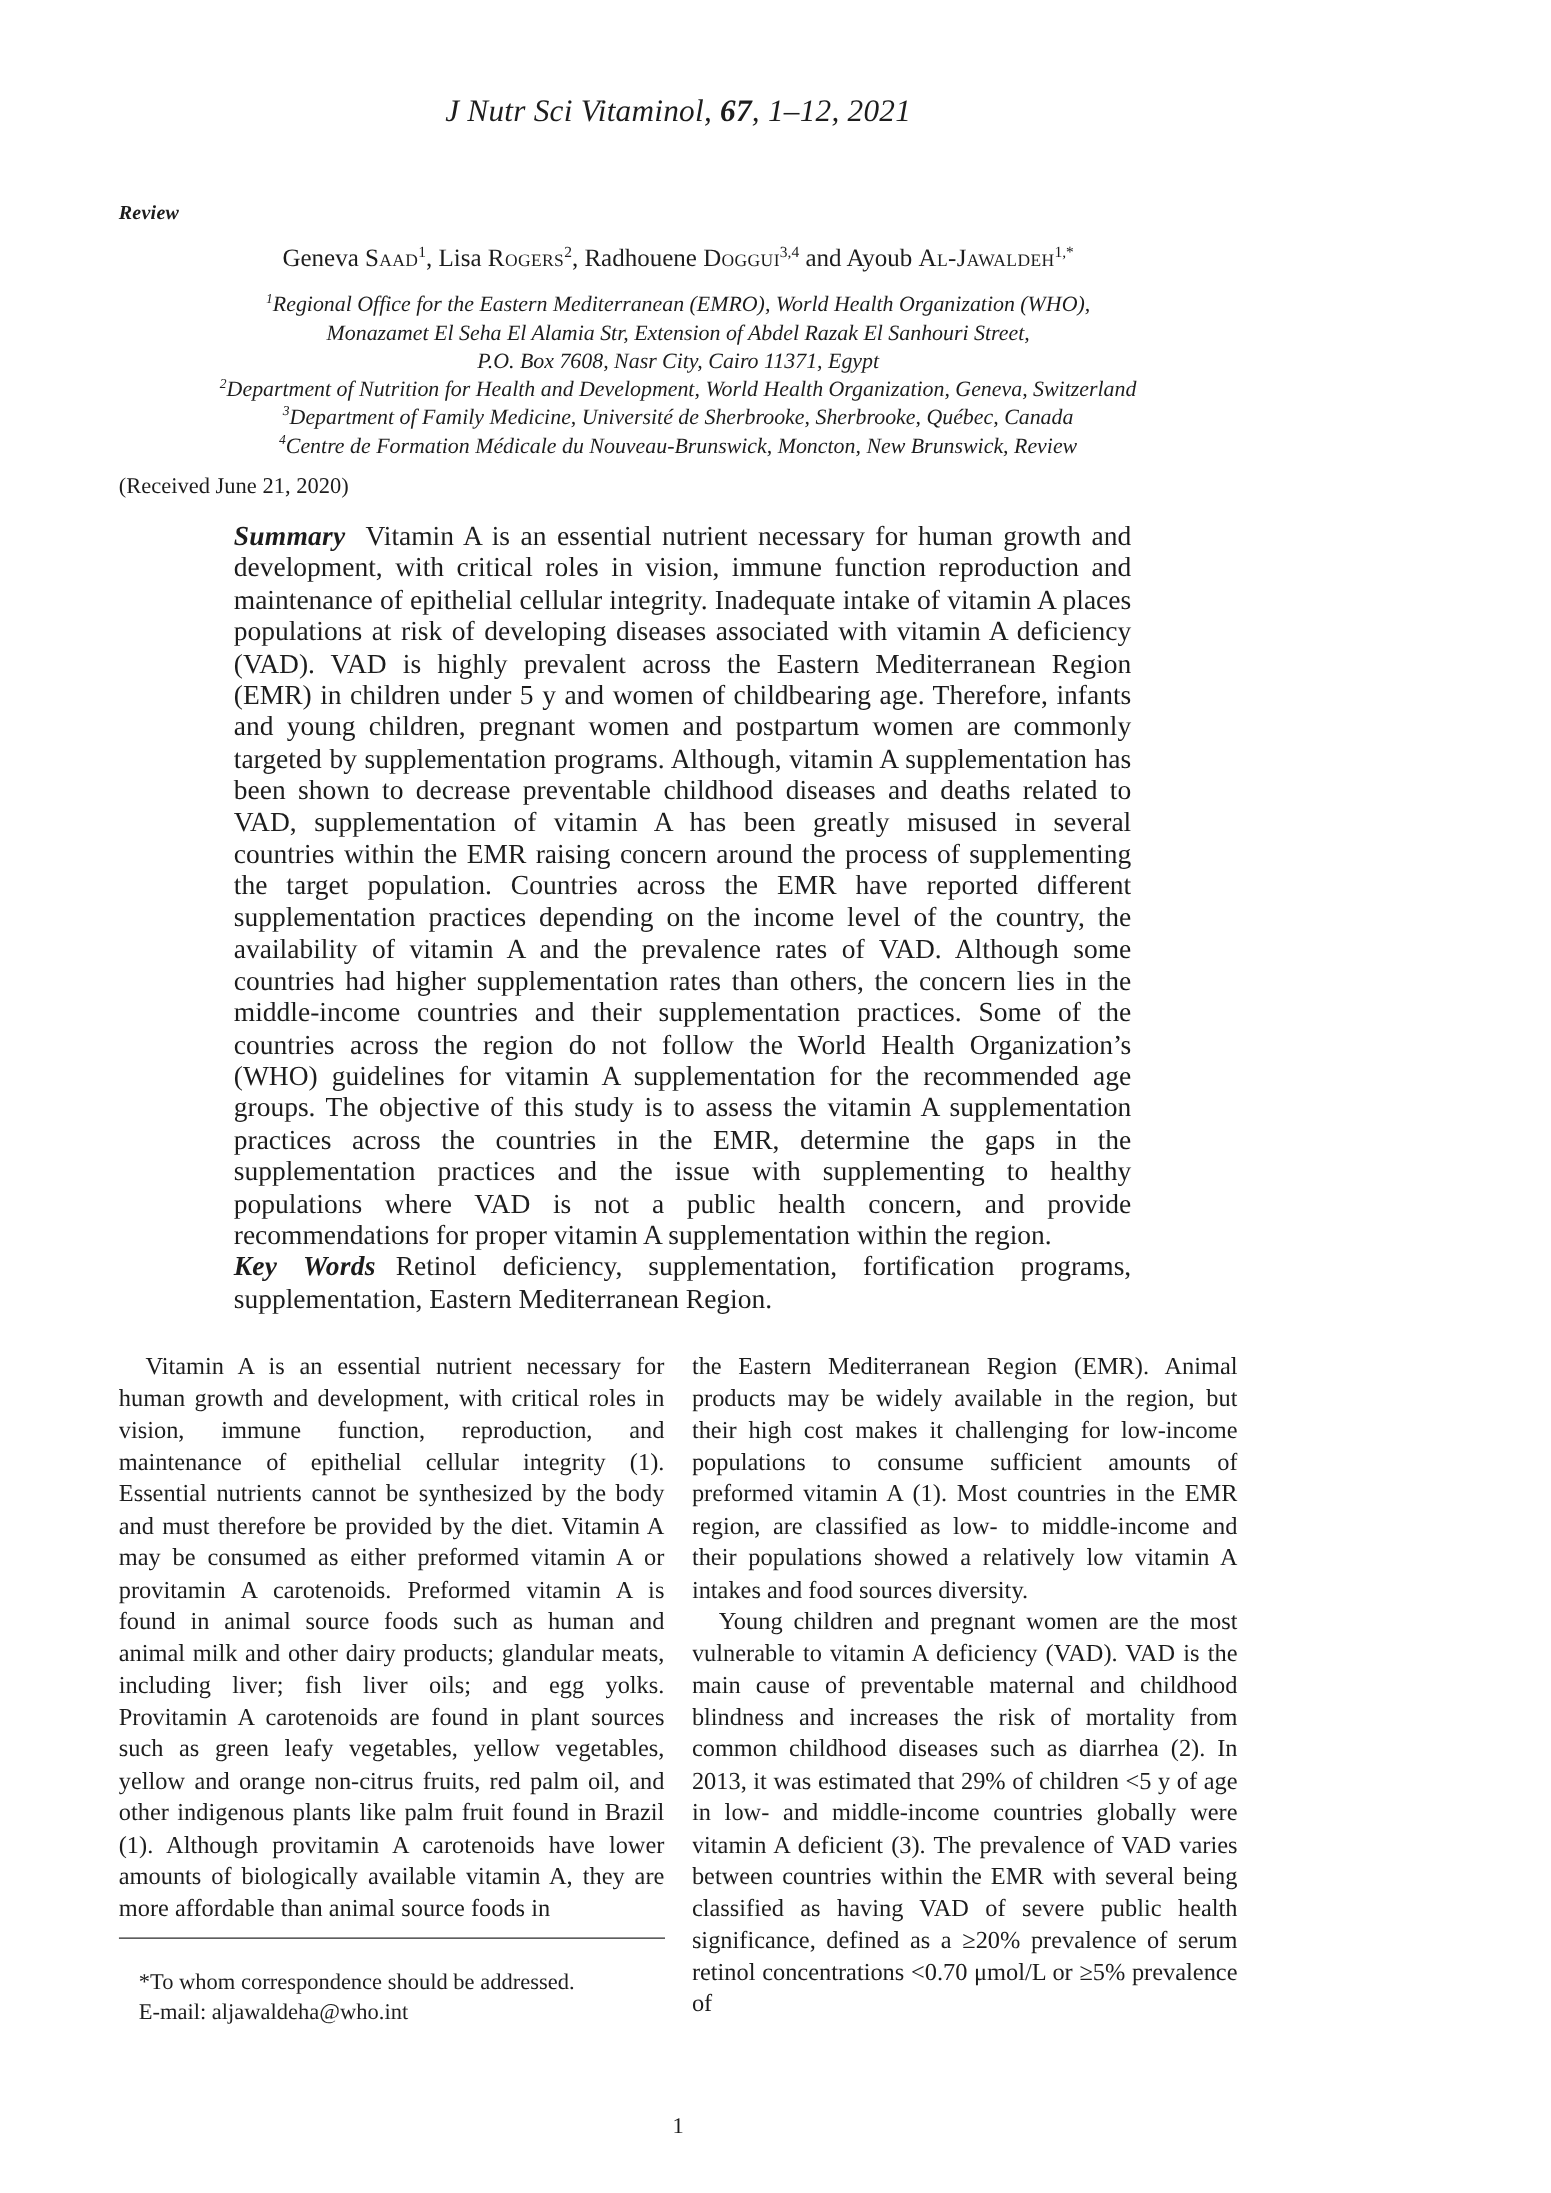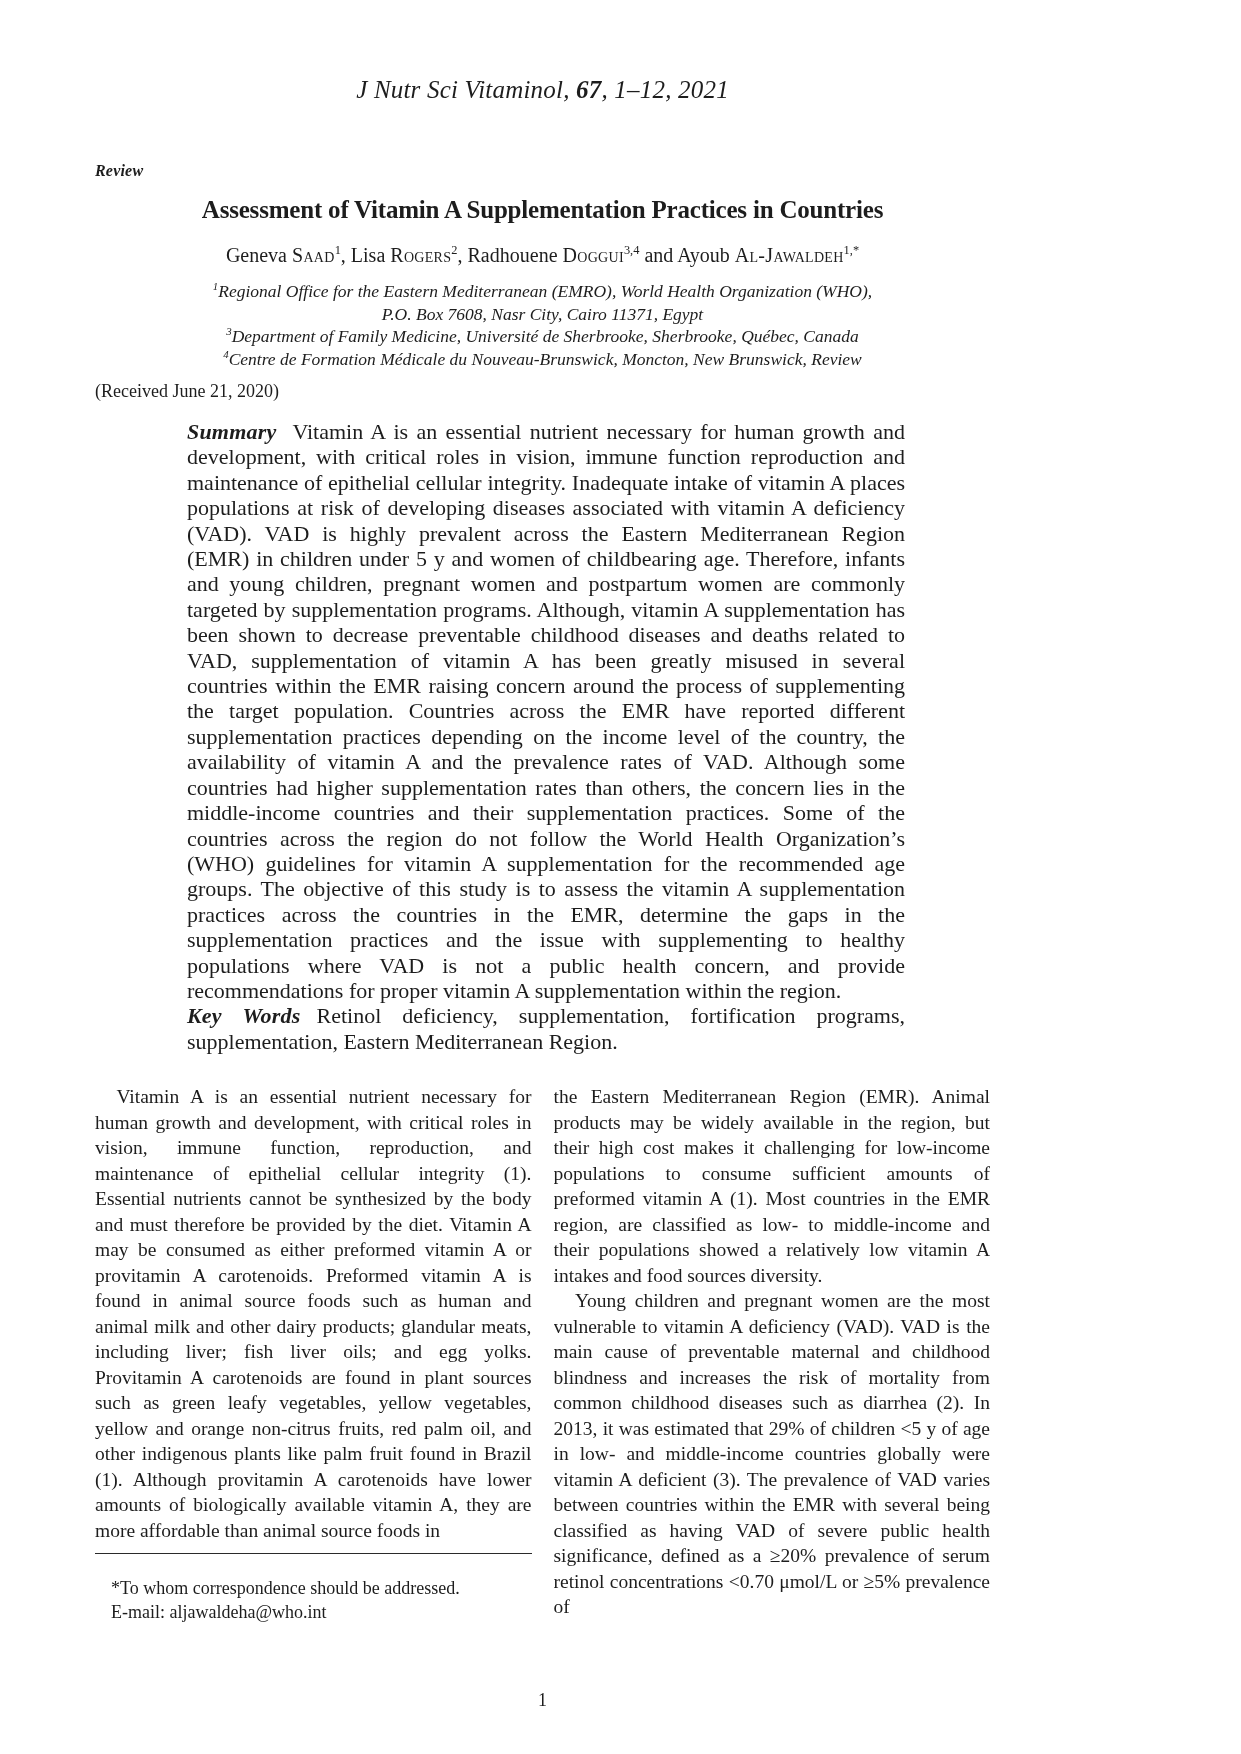--- a/index.html
+++ b/index.html
@@ -35,42 +35,43 @@
 
 <div class="content">
 
   <div class="journal-ref">
     <span>J Nutr Sci Vitaminol, </span><span class="vol">67</span><span>, 1–12, 2021</span>
   </div>
 
   <div class="review">Review</div>
 
   <div class="title">
-    <div>Assessment of Vitamin A Supplementation Practices in Countries</div>
   </div>
 
   <div class="authors">
     
   
       <span class="author"><span>Geneva </span><span class="sc">Saad</span><sup>1</sup><span>, </span></span>
     
       <span class="author"><span>Lisa </span><span class="sc">Rogers</span><sup>2</sup><span>, </span></span>
     
       <span class="author"><span>Radhouene </span><span class="sc">Doggui</span><sup>3,4</sup><span> and </span></span>
     
       <span class="author"><span>Ayoub </span><span class="sc">Al-Jawaldeh</span><sup>1,*</sup><span></span></span>
     </div>
 
   <div class="affiliations">
 
       <div class="aff-line"><sup>1</sup><span>Regional Office for the Eastern Mediterranean (EMRO), World Health Organization (WHO),</span></div>
 
+      <div class="aff-line"><sup></sup><span>Monazamet El Seha El Alamia Str, Extension of Abdel Razak El Sanhouri Street,</span></div>
 
       <div class="aff-line"><sup></sup><span>P.O. Box 7608, Nasr City, Cairo 11371, Egypt</span></div>
 
+      <div class="aff-line"><sup>2</sup><span>Department of Nutrition for Health and Development, World Health Organization, Geneva, Switzerland</span></div>
 
       <div class="aff-line"><sup>3</sup><span>Department of Family Medicine, Université de Sherbrooke, Sherbrooke, Québec, Canada</span></div>
 
       <div class="aff-line"><sup>4</sup><span>Centre de Formation Médicale du Nouveau-Brunswick, Moncton, New Brunswick, Review</span></div>
     </div>
 
   <div class="received">(Received June 21, 2020)</div>
 
   <div class="abstract">
     <p><span class="runin">Summary</span><span>Vitamin A is an essential nutrient necessary for human growth and development, with critical roles in vision, immune function reproduction and maintenance of epithelial cellular integrity. Inadequate intake of vitamin A places populations at risk of developing diseases associated with vitamin A deficiency (VAD). VAD is highly prevalent across the Eastern Mediterranean Region (EMR) in children under 5 y and women of childbearing age. Therefore, infants and young children, pregnant women and postpartum women are commonly targeted by supplementation programs. Although, vitamin A supplementation has been shown to decrease preventable childhood diseases and deaths related to VAD, supplementation of vitamin A has been greatly misused in several countries within the EMR raising concern around the process of supplementing the target population. Countries across the EMR have reported different supplementation practices depending on the income level of the country, the availability of vitamin A and the prevalence rates of VAD. Although some countries had higher supplementation rates than others, the concern lies in the middle-income countries and their supplementation practices. Some of the countries across the region do not follow the World Health Organization’s (WHO) guidelines for vitamin A supplementation for the recommended age groups. The objective of this study is to assess the vitamin A supplementation practices across the countries in the EMR, determine the gaps in the supplementation practices and the issue with supplementing to healthy populations where VAD is not a public health concern, and provide recommendations for proper vitamin A supplementation within the region.</span></p>

